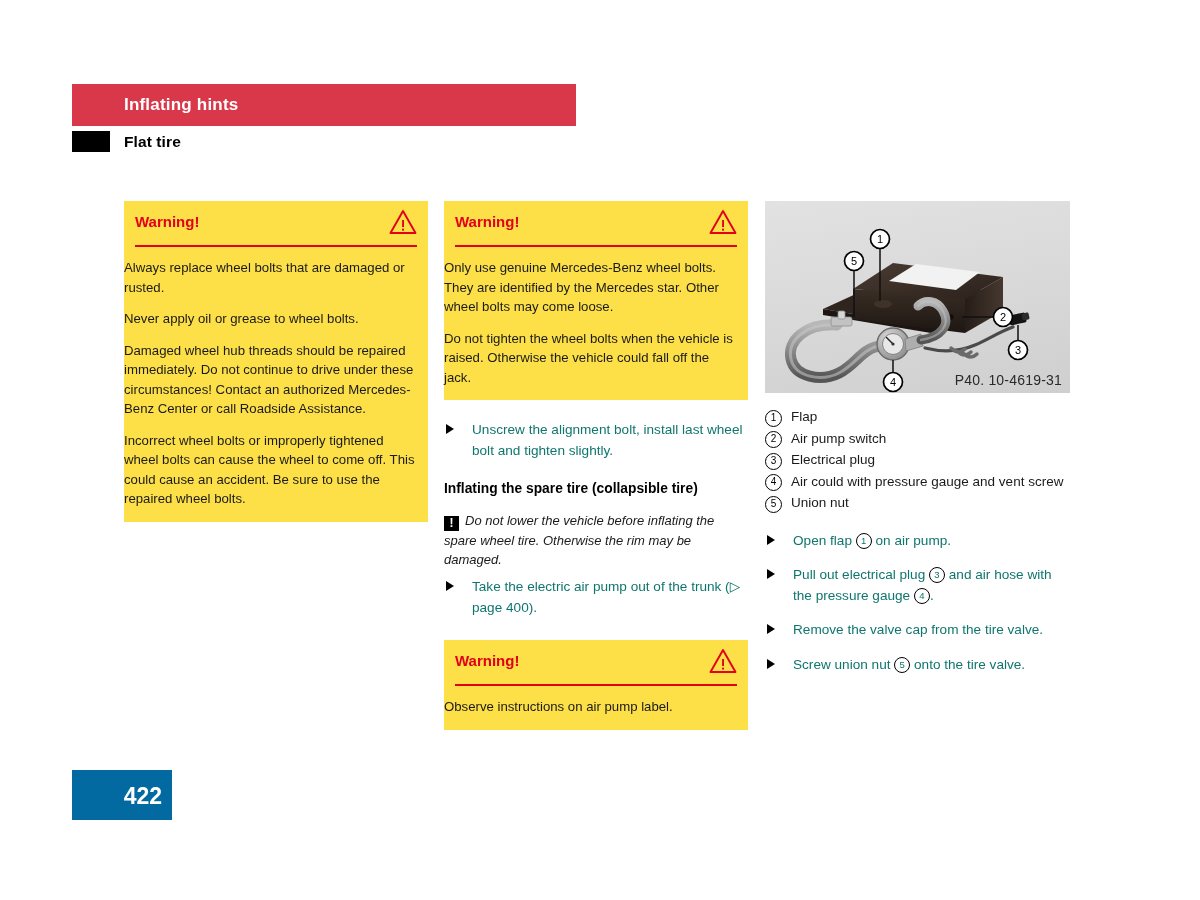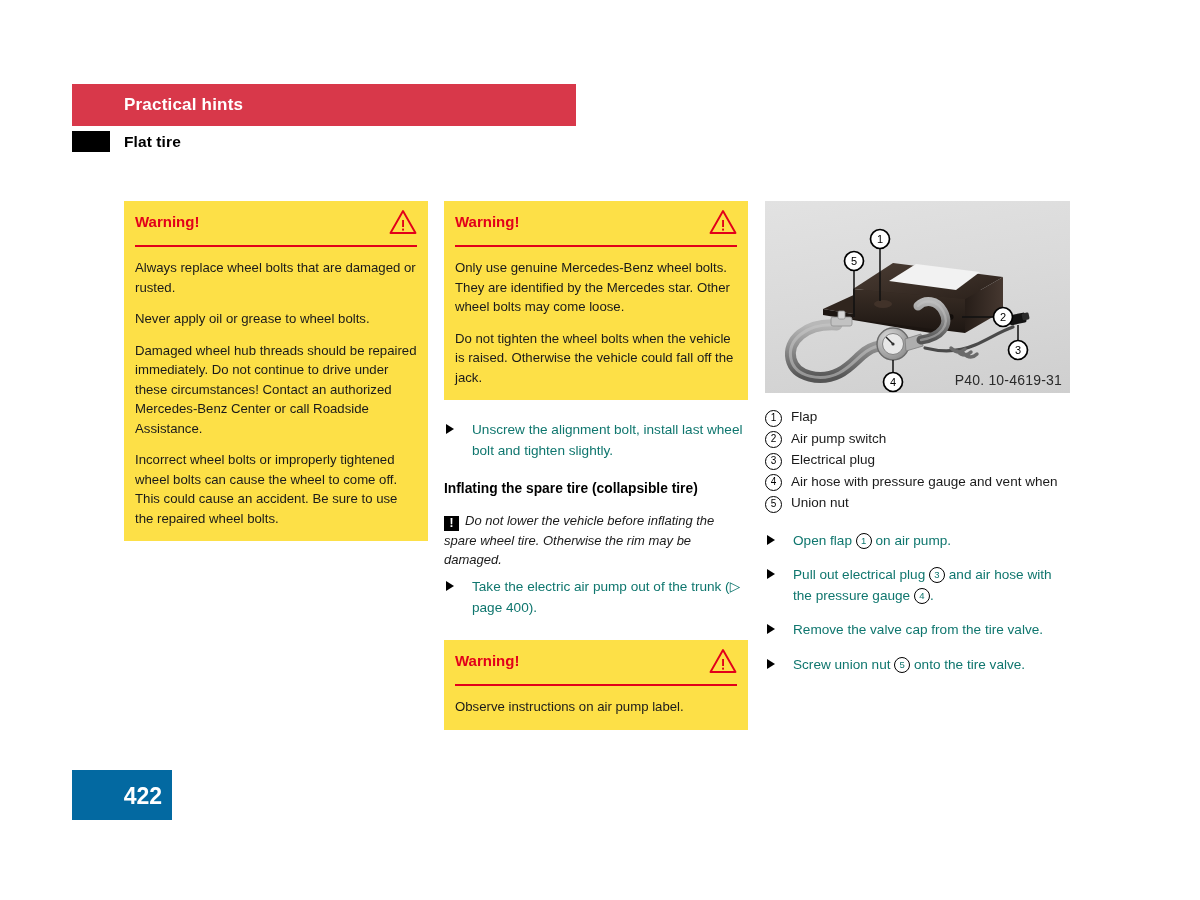--- a/index.html
+++ b/index.html
@@ -91,21 +91,21 @@
     font-weight: bold;
   }
   .warn-icon {
     position: absolute;
     right: 0;
     top: 8px;
     width: 28px;
     height: 26px;
   }
   .warning-body {
-    padding: 11px 11px 13px 11px;
+    padding: 11px 11px 13px 0;
   }
   .warning-body p {
     margin: 0 0 12px 0;
     font-size: 13.2px;
     line-height: 19.5px;
     color: #1a1a1a;
   }
   .warning-body p:last-child { margin-bottom: 0; }
 
   
@@ -234,21 +234,21 @@
     top: 13px;
     color: #ffffff;
     font-size: 23px;
     font-weight: bold;
   }
 </style>
 </head>
 <body>
 
 <div class="header-bar">
-  <span class="header-bar-title">Practical hints</span>
+  <span class="header-bar-title">Inflating hints</span>
 </div>
 <div class="section-row">
   <div class="section-tab"></div>
   <span class="section-title">Flat tire</span>
 </div>
 
 <div class="col col-1">
 
   <div class="warning-box">
     <div class="warning-head">
@@ -426,21 +426,21 @@
     <div class="legend-item">
       <span class="legend-num">2</span>
       <span>Air pump switch</span>
     </div>
     <div class="legend-item">
       <span class="legend-num">3</span>
       <span>Electrical plug</span>
     </div>
     <div class="legend-item">
       <span class="legend-num">4</span>
-      <span>Air hose with pressure gauge and vent when</span>
+      <span>Air could with pressure gauge and vent screw</span>
     </div>
     <div class="legend-item">
       <span class="legend-num">5</span>
       <span>Union nut</span>
     </div>
   </div>
 
   <div class="steps">
     <div class="bullet">
       <span class="tri"></span>

